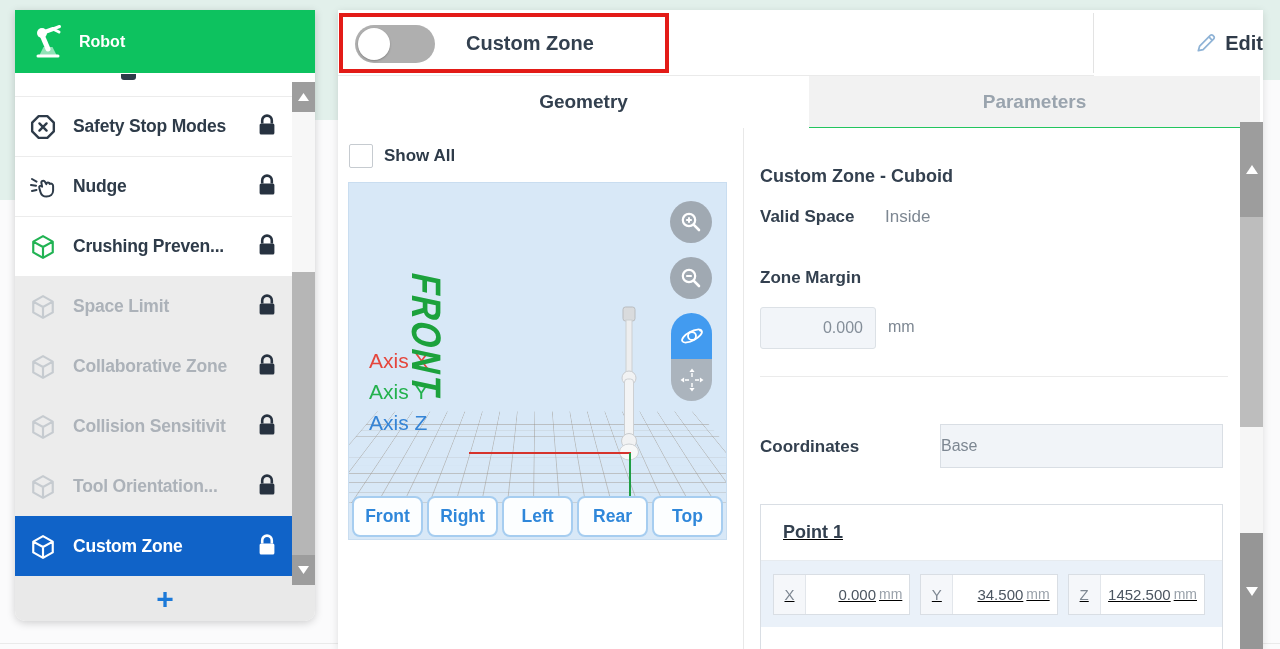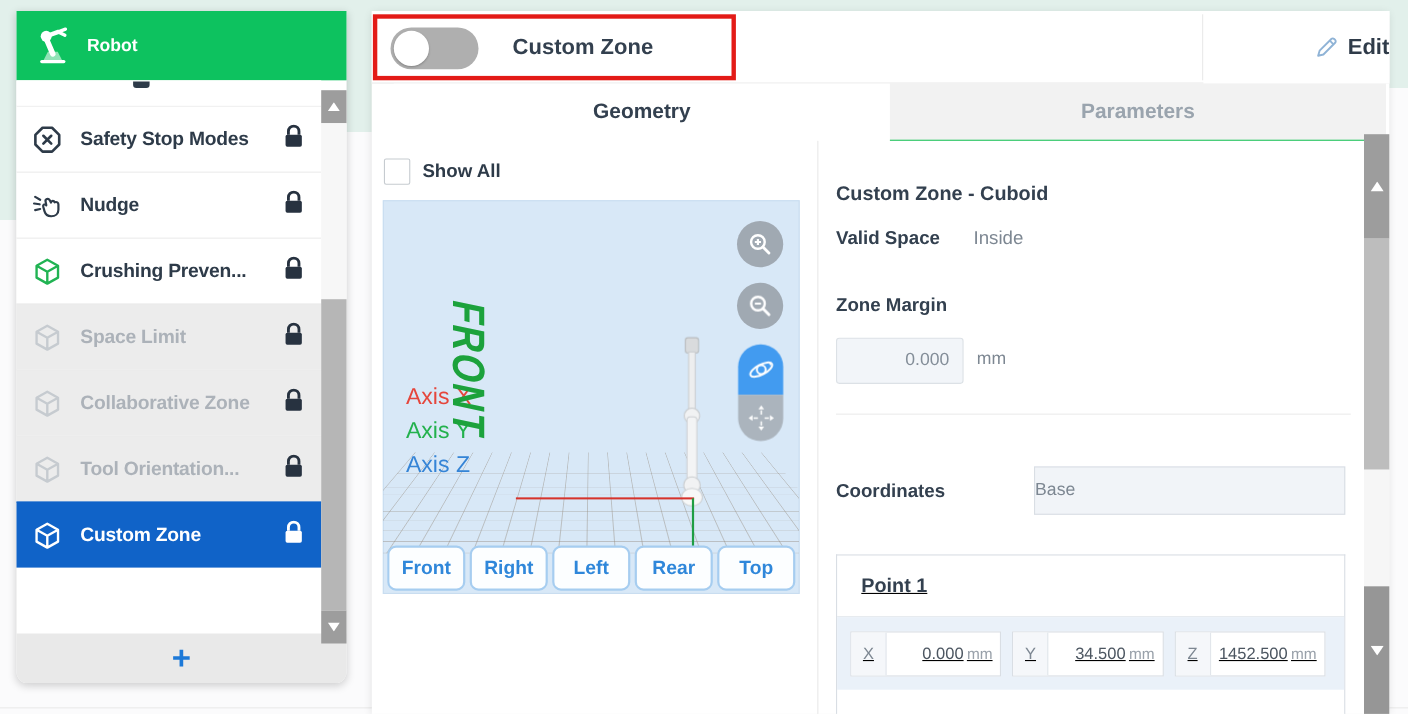--- a/index.html
+++ b/index.html
@@ -215,20 +215,32 @@
             <path d="M5.2 9.5 V6.4 a4.8 4.8 0 0 1 9.6 0 V9.5" fill="none" stroke="#273240" stroke-width="2.6"></path>
             <rect x="2.6" y="9.5" width="14.8" height="11" rx="1.6" fill="#273240"></rect>
           </svg></span>
       </div>
       <div class="s-row disabled">
         <span class="s-icon">
           <svg width="26" height="26" viewBox="0 0 24 24">
             <path d="M12 2 L21 7 V17 L12 22 L3 17 V7 Z M3 7 L12 12 L21 7 M12 12 V22" fill="none" stroke="#C6CBD0" stroke-width="2" stroke-linejoin="round"></path>
           </svg>
         </span>
+        <span class="s-label">Collision Sensitivit</span>
+        <span class="s-lock"><svg width="20" height="22" viewBox="0 0 20 22">
+            <path d="M5.2 9.5 V6.4 a4.8 4.8 0 0 1 9.6 0 V9.5" fill="none" stroke="#273240" stroke-width="2.6"></path>
+            <rect x="2.6" y="9.5" width="14.8" height="11" rx="1.6" fill="#273240"></rect>
+          </svg></span>
+      </div>
+      <div class="s-row disabled">
+        <span class="s-icon">
+          <svg width="26" height="26" viewBox="0 0 24 24">
+            <path d="M12 2 L21 7 V17 L12 22 L3 17 V7 Z M3 7 L12 12 L21 7 M12 12 V22" fill="none" stroke="#C6CBD0" stroke-width="2" stroke-linejoin="round"></path>
+          </svg>
+        </span>
         <span class="s-label">Tool Orientation...</span>
         <span class="s-lock"><svg width="20" height="22" viewBox="0 0 20 22">
             <path d="M5.2 9.5 V6.4 a4.8 4.8 0 0 1 9.6 0 V9.5" fill="none" stroke="#273240" stroke-width="2.6"></path>
             <rect x="2.6" y="9.5" width="14.8" height="11" rx="1.6" fill="#273240"></rect>
           </svg></span>
       </div>
       <div class="s-row selected">
         <span class="s-icon">
           <svg width="26" height="26" viewBox="0 0 24 24">
             <path d="M12 2 L21 7 V17 L12 22 L3 17 V7 Z M3 7 L12 12 L21 7 M12 12 V22" fill="none" stroke="#FFFFFF" stroke-width="2" stroke-linejoin="round"></path>

